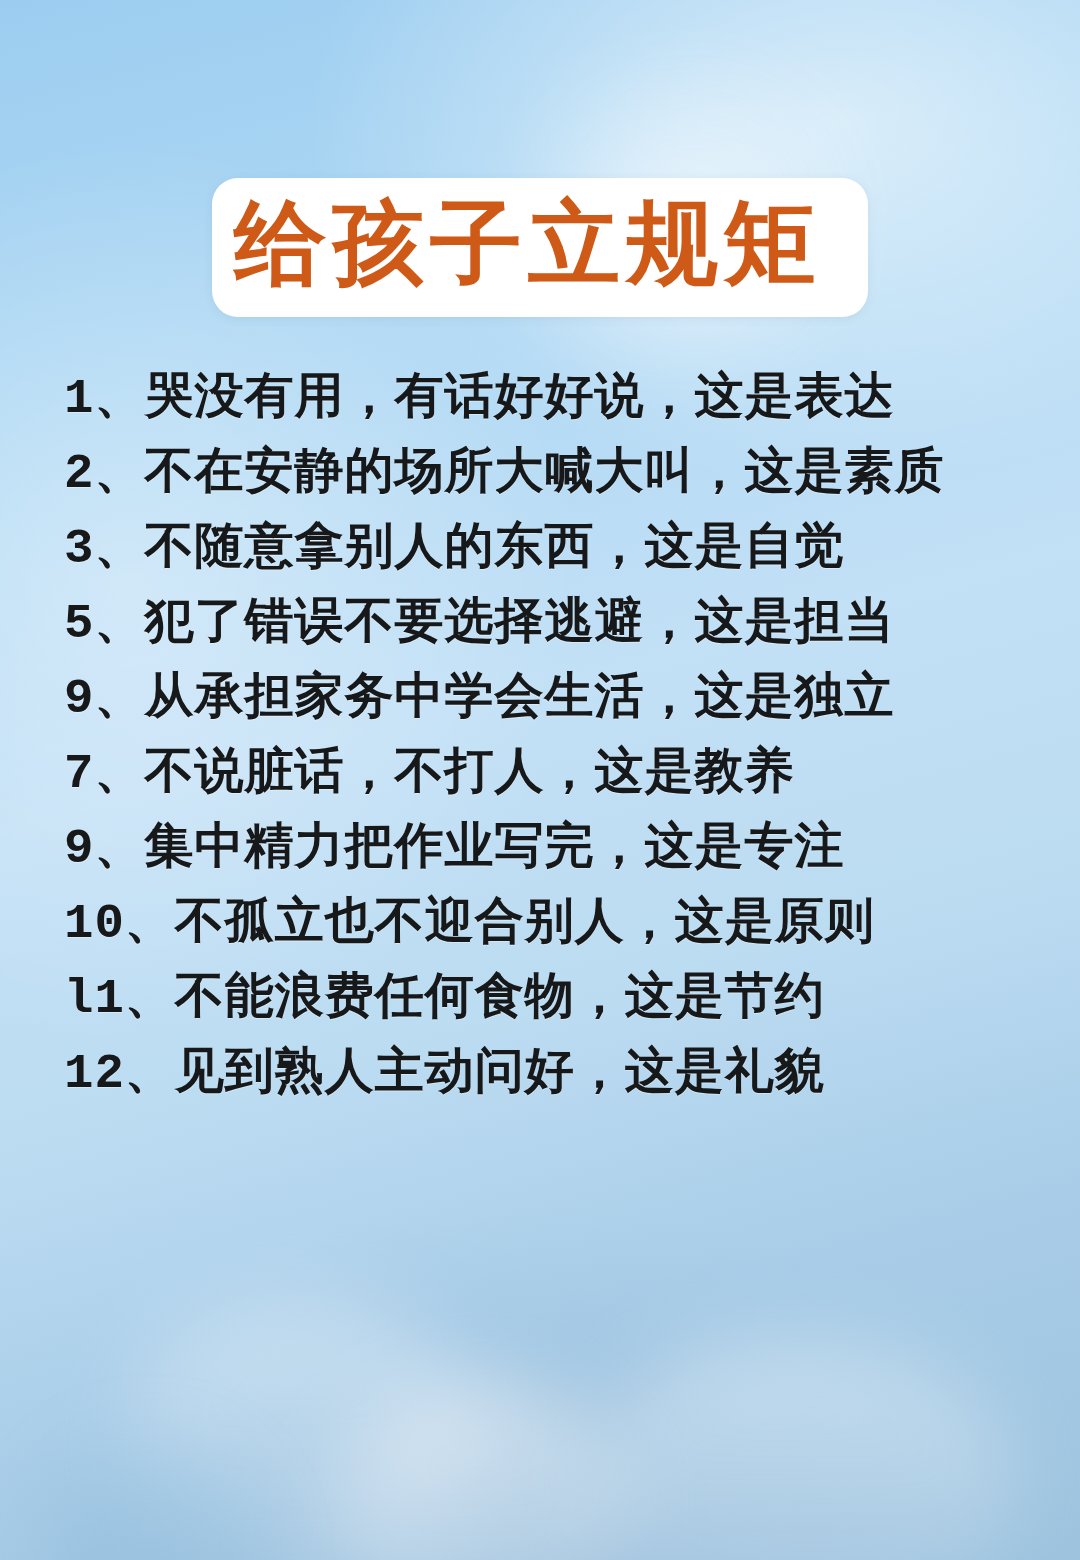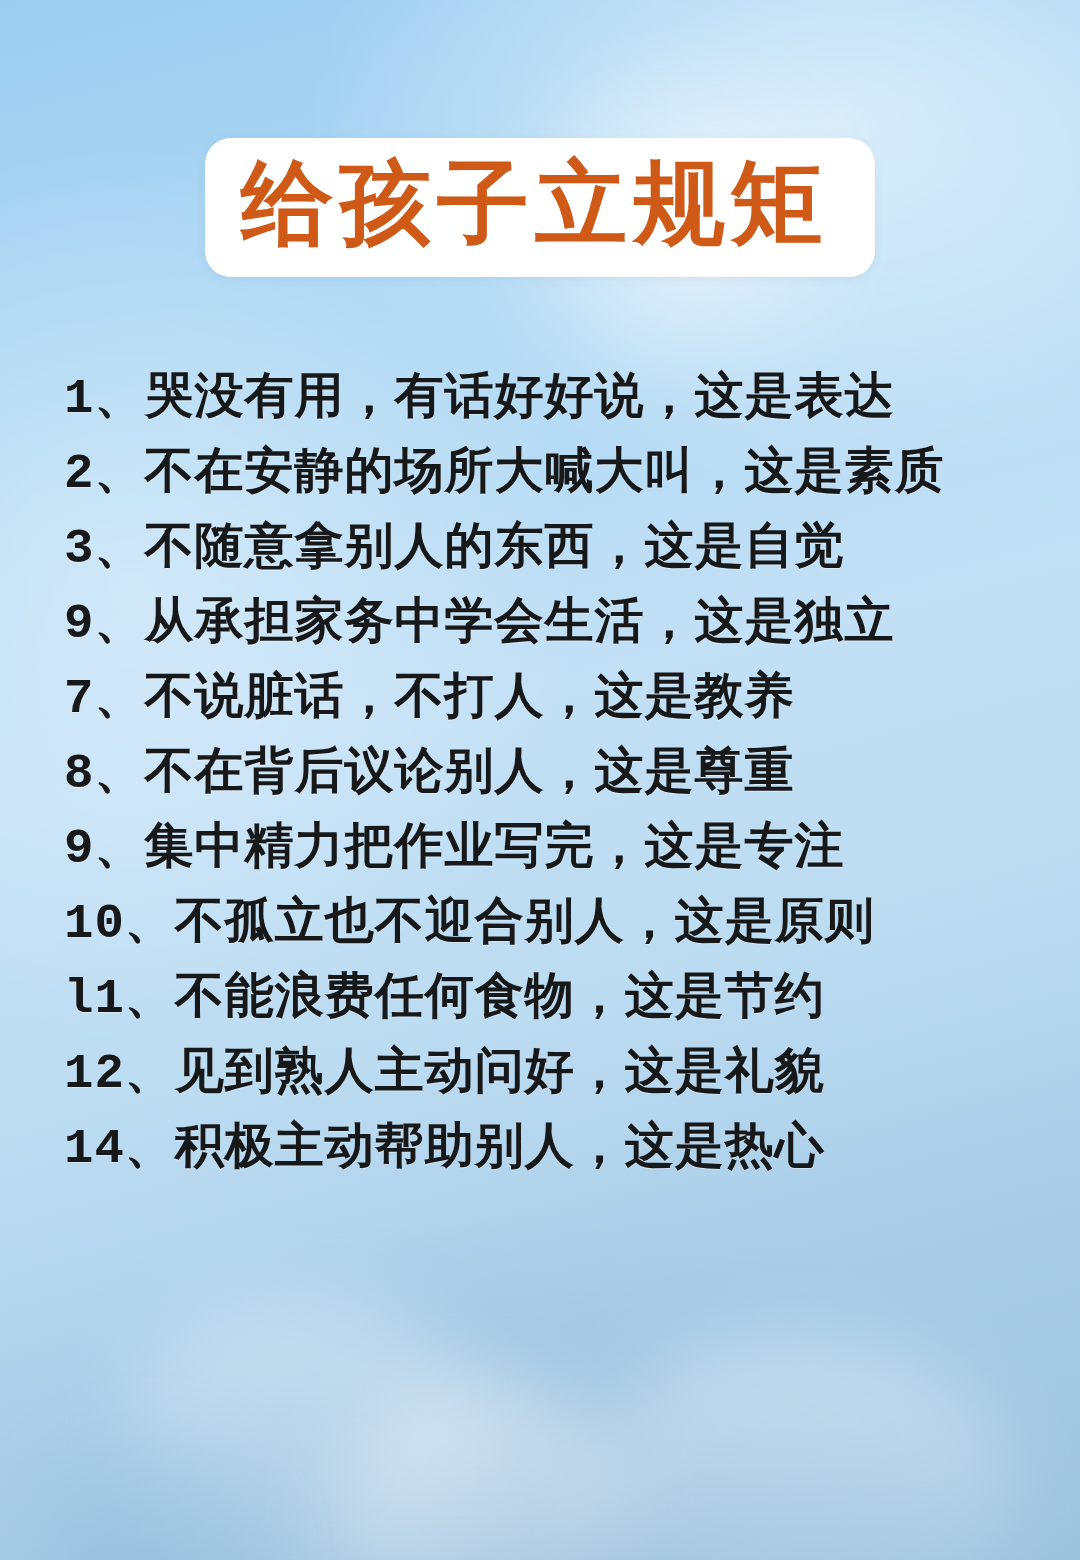--- a/index.html
+++ b/index.html
@@ -76,22 +76,23 @@
     position: absolute;
     top: 138px;
     left: 0;
     right: 0;
     display: flex;
     justify-content: center;
   }
   .title-plate {
     background: #ffffff;
     border-radius: 26px;
-    padding: 14px 46px 22px 36px;
+    padding: 14px 46px 22px 22px;
     box-shadow: 0 2px 10px rgba(80,110,140,0.10);
+    margin-top: 40px;
   }
   .title-text {
     font-family: "DejaVu Sans", "Liberation Sans", sans-serif;
     font-size: 92px;
     line-height: 1.12;
     font-weight: 700;
     color: #cf5a18;
     letter-spacing: 6px;
     white-space: nowrap;
   }
@@ -131,23 +132,22 @@
   <div class="title-wrap">
     <div class="title-plate">
       <div class="title-text">给孩子立规矩</div>
     </div>
   </div>
 
   <div class="rules">
     <span class="rule-line">1、哭没有用，有话好好说，这是表达</span>
     <span class="rule-line">2、不在安静的场所大喊大叫，这是素质</span>
     <span class="rule-line">3、不随意拿别人的东西，这是自觉</span>
+    <span class="rule-line">5、犯了错误不要选择逃避，这是担当</span>
     <span class="rule-line">9、从承担家务中学会生活，这是独立</span>
     <span class="rule-line">7、不说脏话，不打人，这是教养</span>
-    <span class="rule-line">8、不在背后议论别人，这是尊重</span>
     <span class="rule-line">9、集中精力把作业写完，这是专注</span>
     <span class="rule-line">10、不孤立也不迎合别人，这是原则</span>
     <span class="rule-line">l1、不能浪费任何食物，这是节约</span>
     <span class="rule-line">12、见到熟人主动问好，这是礼貌</span>
-    <span class="rule-line">14、积极主动帮助别人，这是热心</span>
   </div>
 
 </div>
 
 </body></html>

